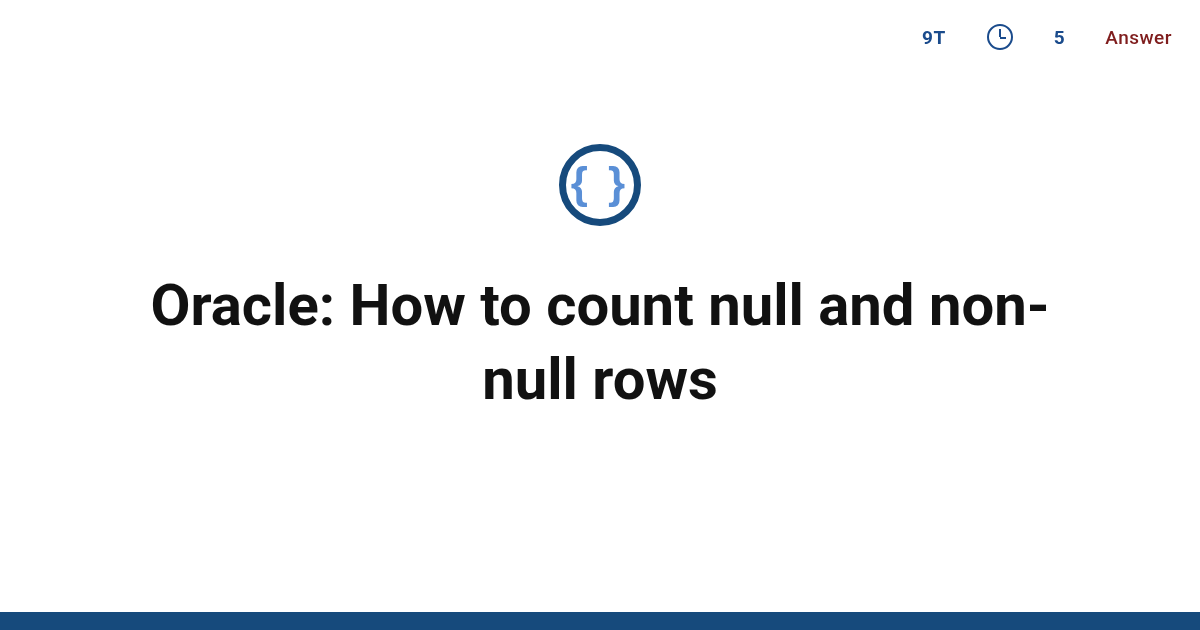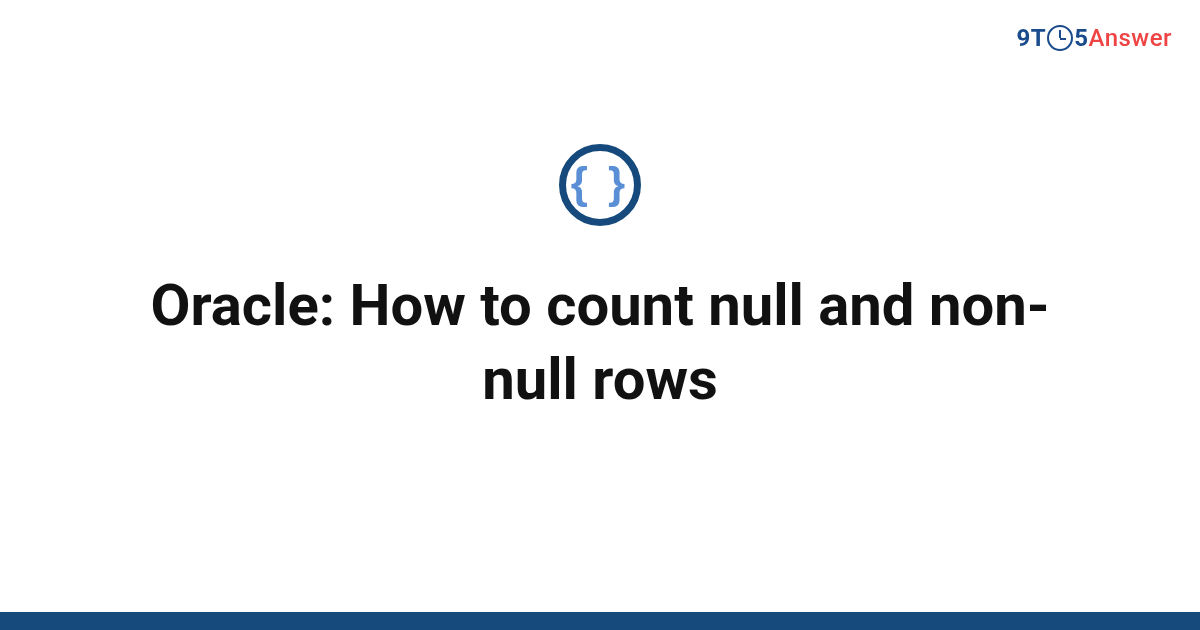--- a/index.html
+++ b/index.html
@@ -8,23 +8,24 @@
     background: #ffffff;
     font-family: -apple-system, BlinkMacSystemFont, "Segoe UI", Roboto, "Helvetica Neue", Arial, sans-serif;
     position: relative;
   }
   .header-logo {
     position: absolute;
     top: 24px;
     right: 28px;
     display: flex;
     align-items: center;
-    font-size: 24px;
+    font-size: 19px;
     font-weight: 600;
     letter-spacing: 0.5px;
+    gap: 40px;
   }
   .logo-9t { color: #1a4b8c; font-weight: 700; }
   .logo-clock {
     display: inline-flex;
     align-items: center;
     justify-content: center;
     width: 26px;
     height: 26px;
     border: 2.5px solid #1a4b8c;
     border-radius: 50%;
@@ -45,21 +46,21 @@
   .logo-clock::after {
     content: "";
     position: absolute;
     width: 6px;
     height: 2px;
     background: #1a4b8c;
     top: 11px;
     left: 50%;
   }
   .logo-5 { color: #1a4b8c; font-weight: 700; }
-  .logo-answer { color: #ef4444; font-weight: 500; }
+  .logo-answer { color: #7f1d1d; font-weight: 500; }
   .center-wrap {
     position: absolute;
     top: 0; left: 0; right: 0; bottom: 0;
     display: flex;
     flex-direction: column;
     align-items: center;
     justify-content: center;
     padding: 0 80px 40px 80px;
   }
   .category-icon {

